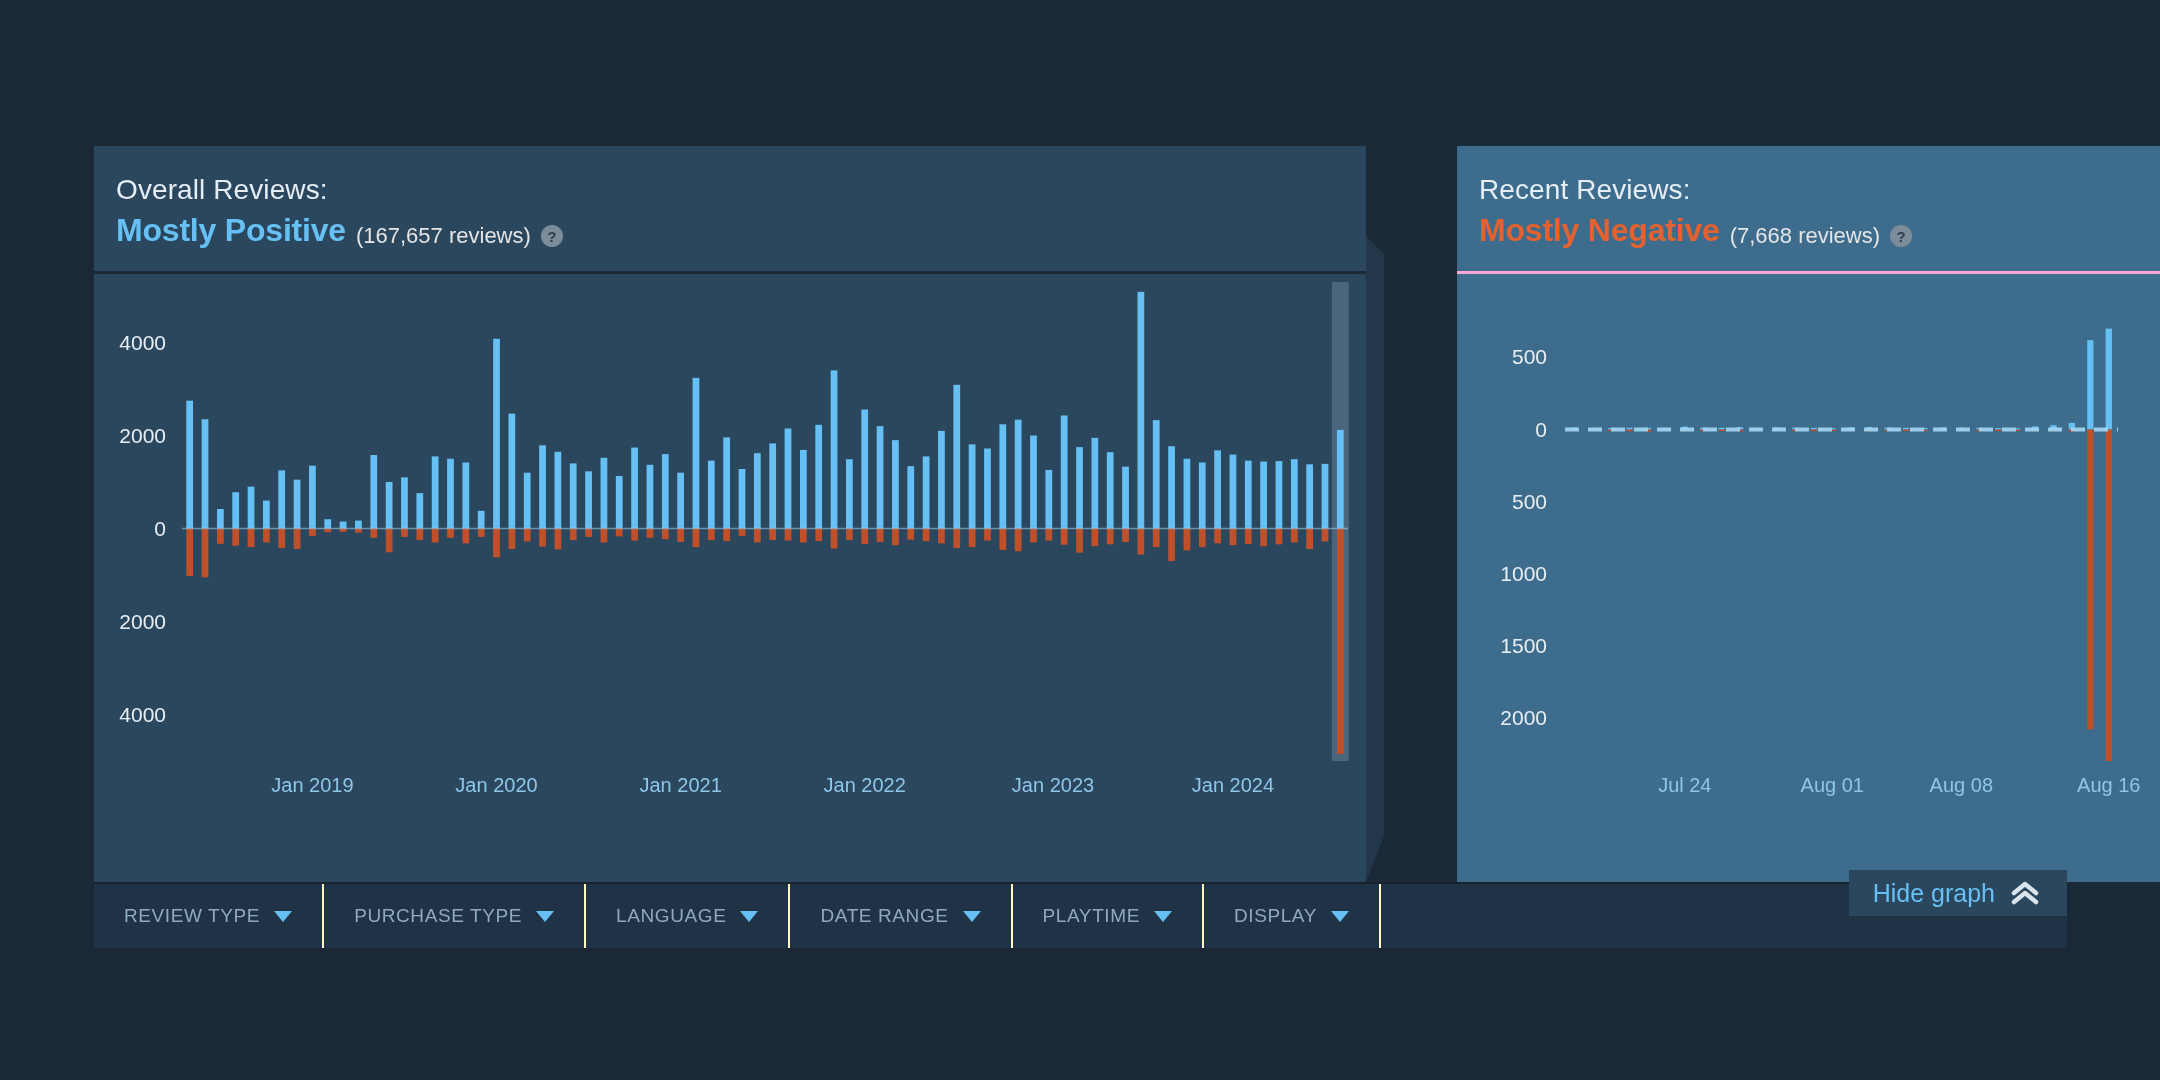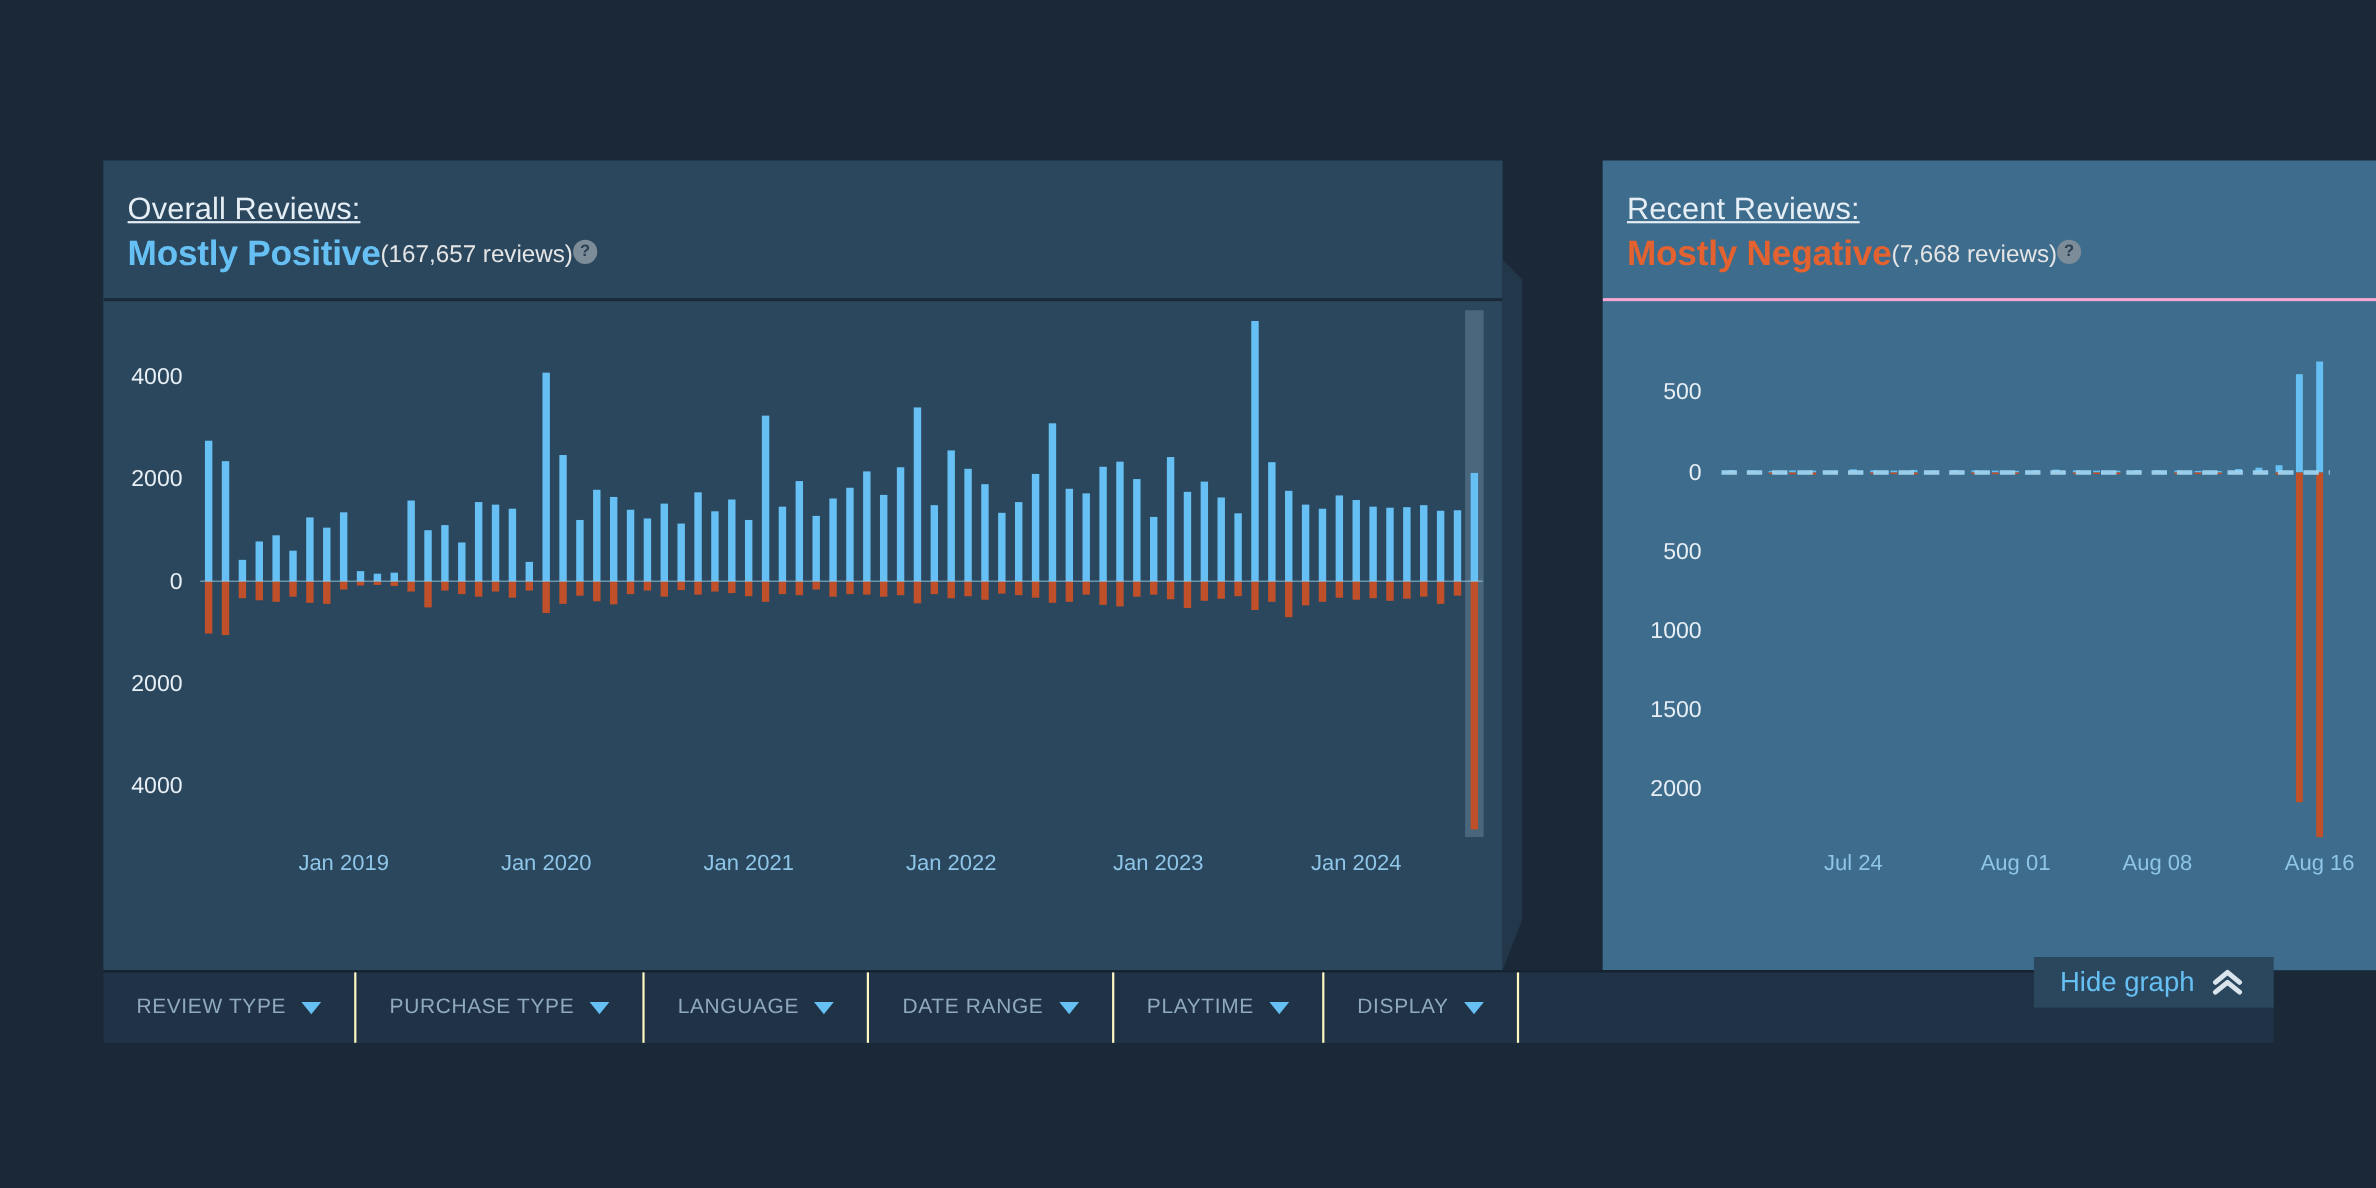--- a/index.html
+++ b/index.html
@@ -64,27 +64,27 @@
     background: #3d6c8d;
     border-bottom: 3px solid #f9a8d4;
   }
 
   .panel-title {
     font-size: 28px;
     color: #e6eef5;
     font-weight: normal;
     line-height: 1.25;
     letter-spacing: 0.1px;
-    text-decoration: underline;
   }
 
   .summary-line {
     margin-top: 5px;
     display: flex;
-    align-items: center;
+    align-items: flex-end;
+    gap: 10px;
   }
 
   .summary-verdict {
     font-size: 32px;
     font-weight: bold;
     letter-spacing: -0.2px;
   }
   .verdict-positive { color: #66c0f4; }
   .verdict-negative { color: #e4622f; }
 

